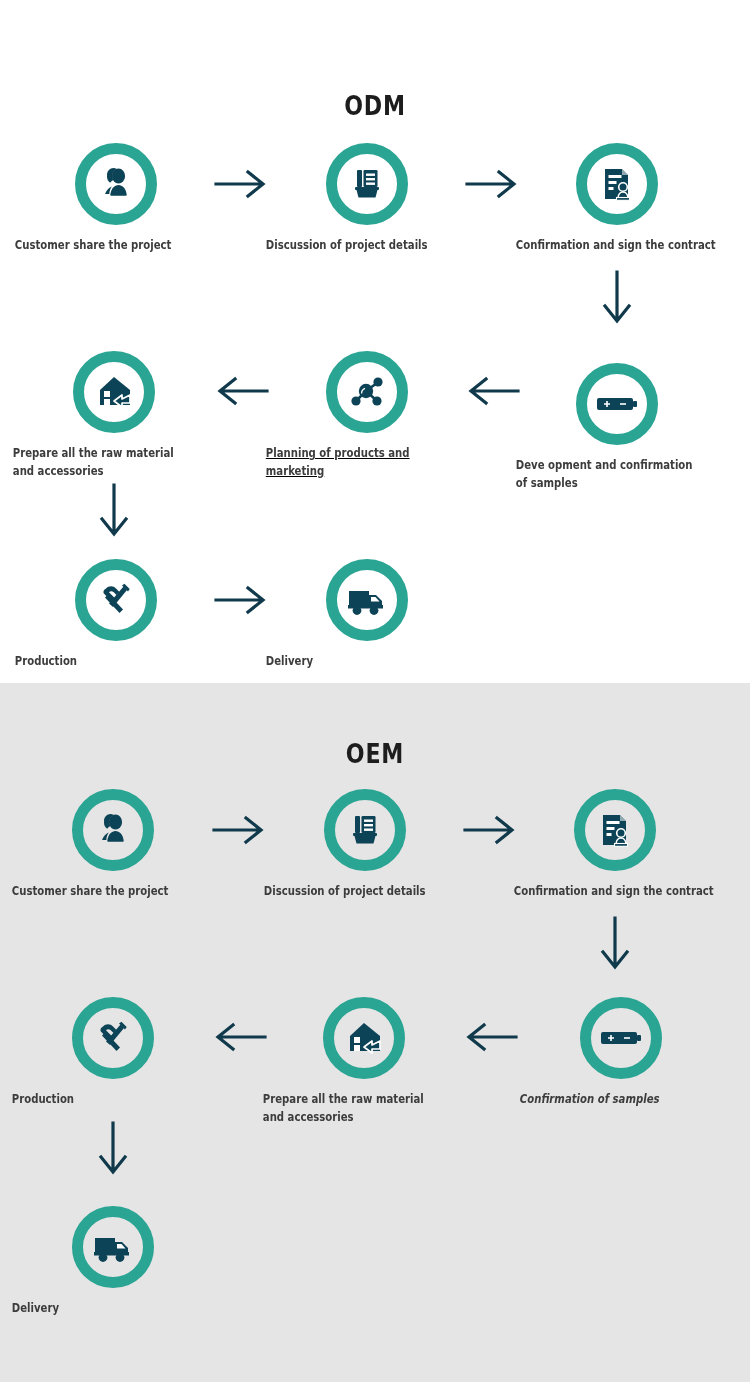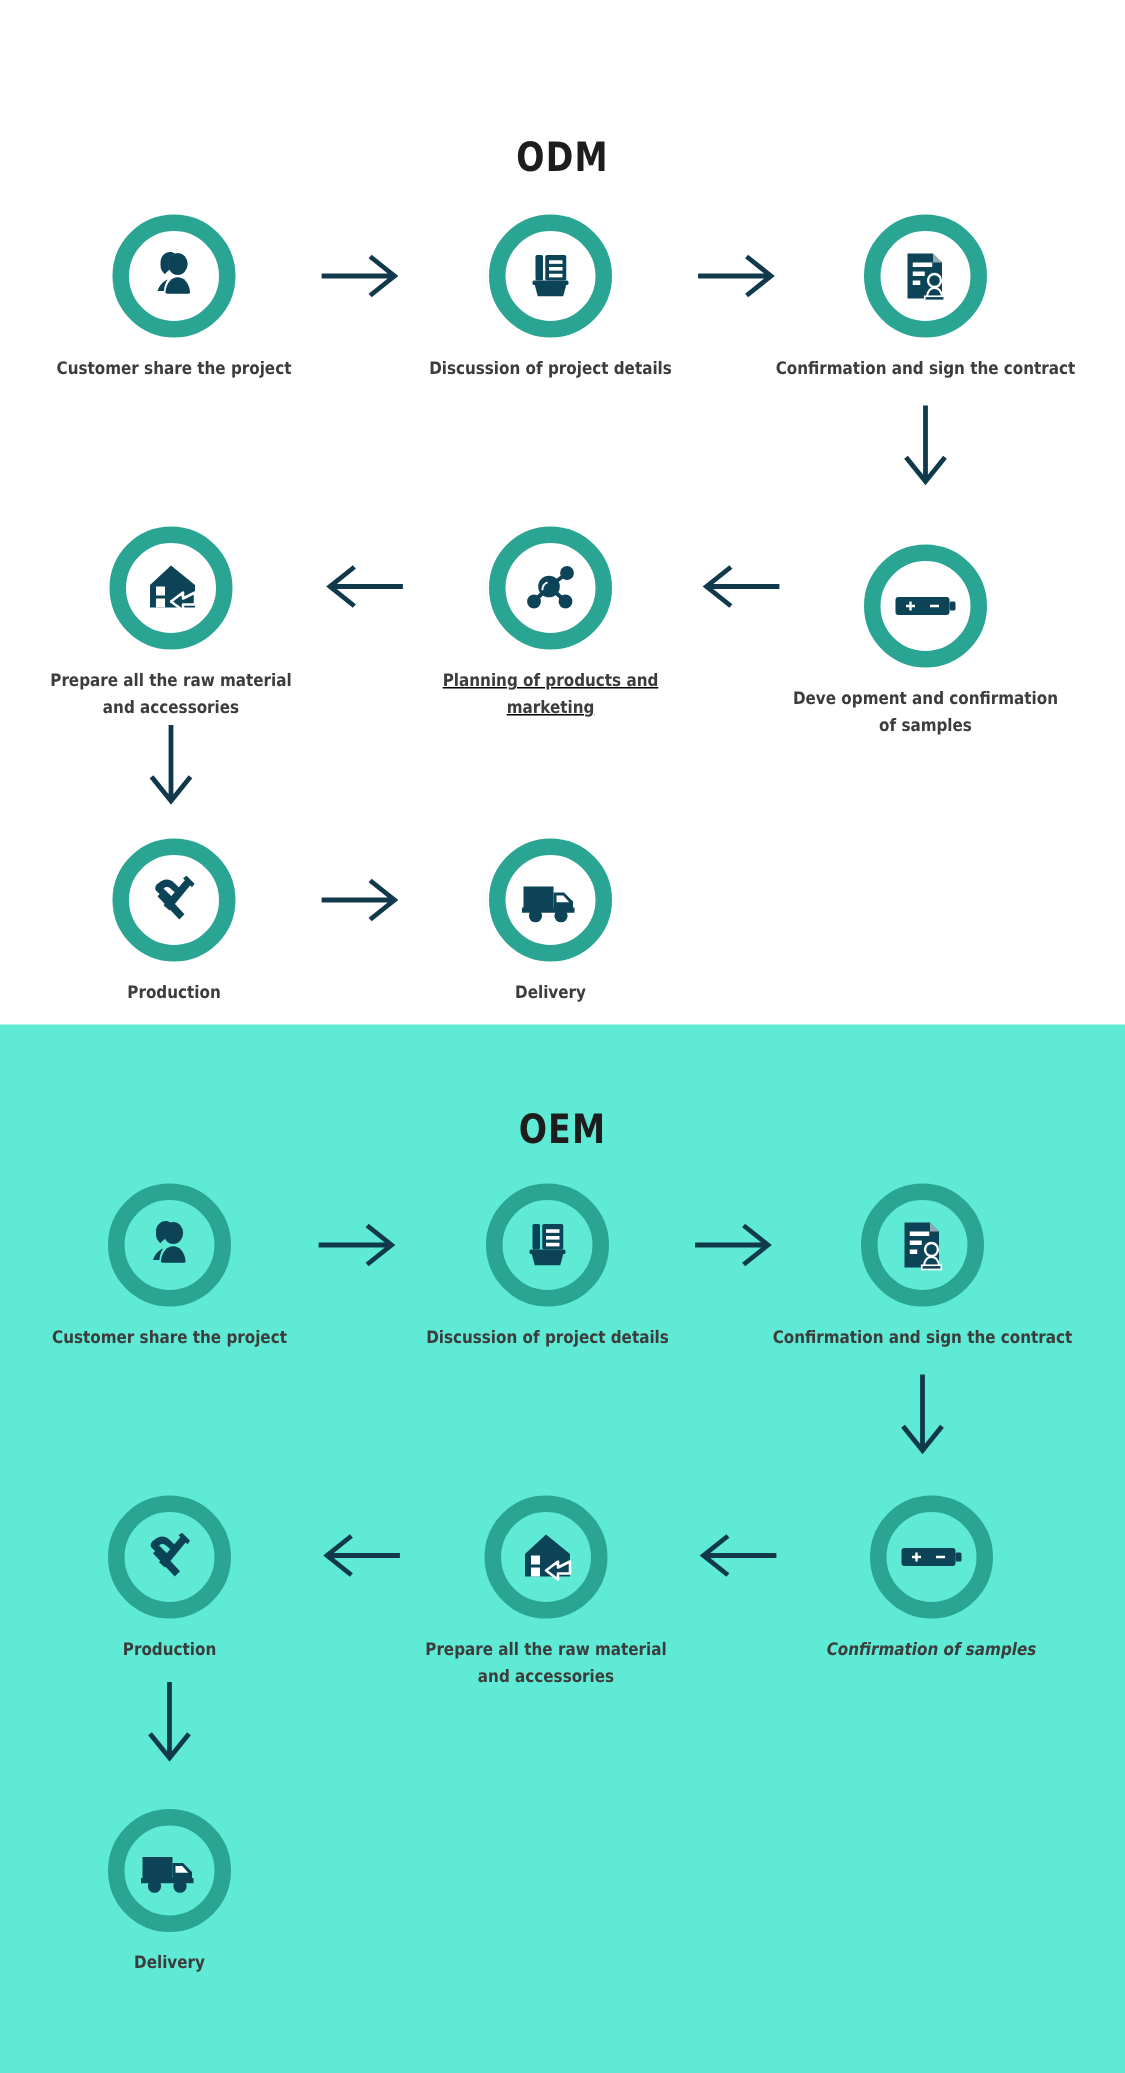--- a/index.html
+++ b/index.html
@@ -25,42 +25,42 @@
   }
   #section-odm {
     top: 0;
     height: 683px;
     background: #ffffff;
     margin-top: 35px;
   }
   #section-oem {
     top: 683px;
     height: 699px;
-    background: #5eead4;
+    background: #e5e5e5;
   }
   .section-title {
     position: absolute;
     width: 100%;
     text-align: center;
     font-family: "DejaVu Sans", sans-serif;
     font-weight: bold;
     font-size: 27px;
     letter-spacing: 1px;
     color: #1d1d1d;
     transform: scaleX(0.82);
   }
   #title-odm { top: 55px; }
   #title-oem { top: 55px; }
 
   
   .node {
     position: absolute;
     width: 230px;
     margin-left: -115px;
-    text-align: center;
+    text-align: left;
   }
   .ring {
     width: 82px;
     height: 82px;
     margin: 0 auto;
     border-radius: 50%;
     border: 11px solid #2aa493;
     box-sizing: border-box;
     display: flex;
     align-items: center;

